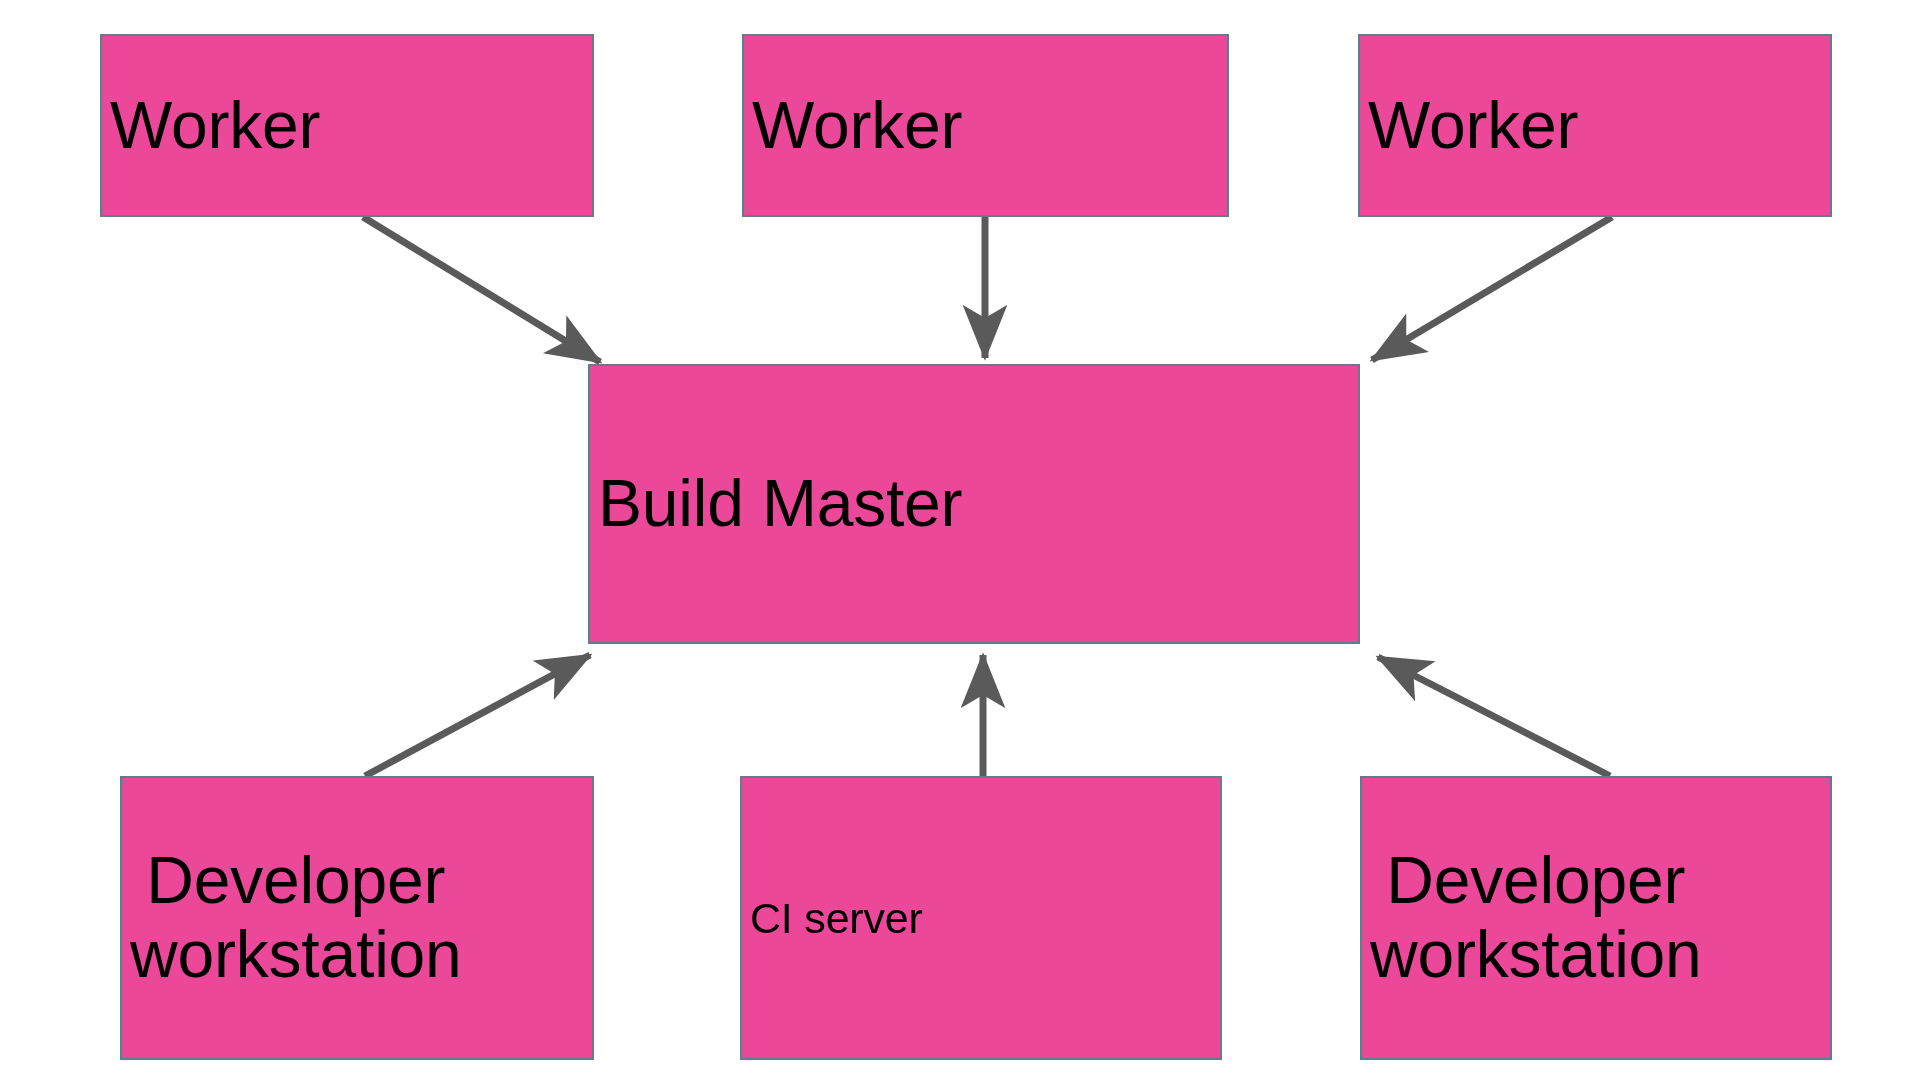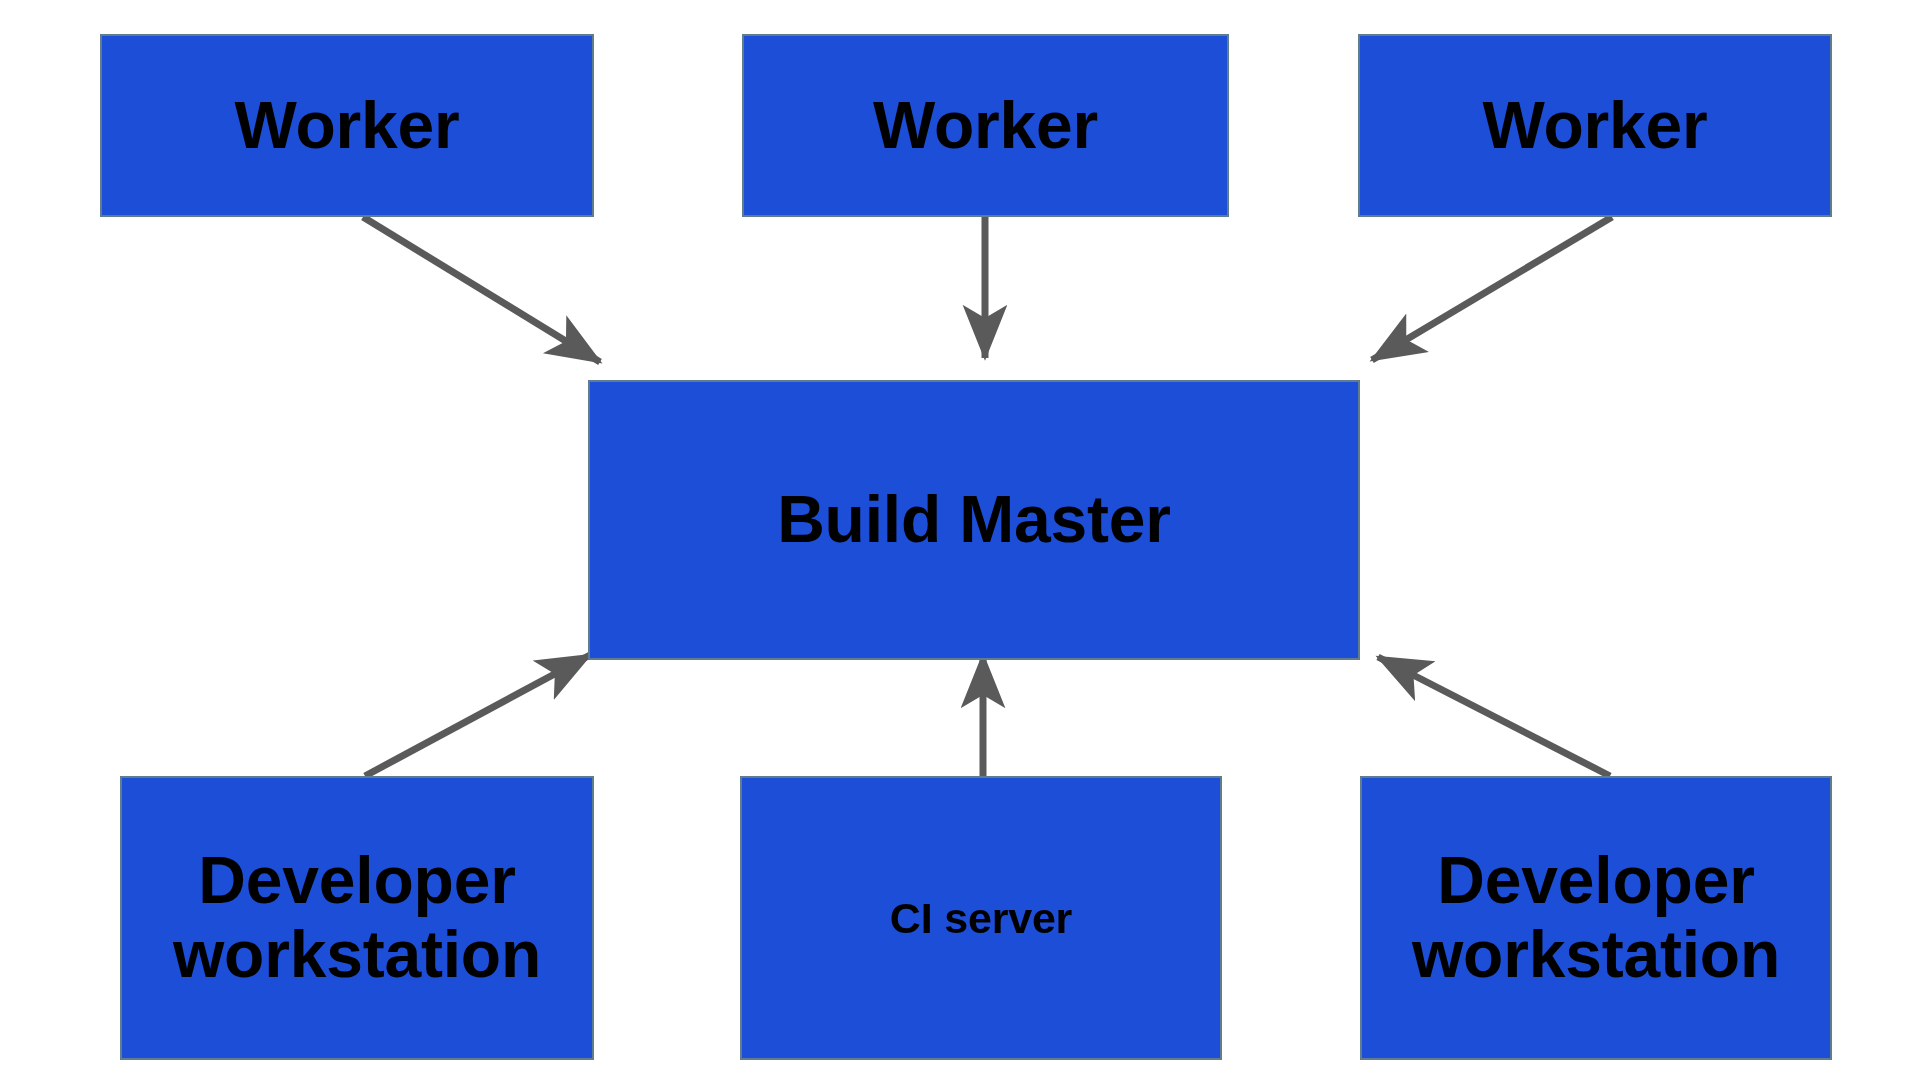--- a/index.html
+++ b/index.html
@@ -22,40 +22,39 @@
     position: absolute;
     left: 0;
     top: 0;
     width: 1910px;
     height: 1090px;
     pointer-events: none;
   }
   .node {
     position: absolute;
     box-sizing: border-box;
-    background: #1d4ed8;
+    background: #ec4899;
     border: 2px solid #5f7d8c;
     display: flex;
     align-items: center;
-    justify-content: center;
     text-align: center;
     color: #000000;
     line-height: 1.12;
-    font-weight: 700;
+    font-weight: 400;
     letter-spacing: -0.2px;
   }
   .node .label {
     display: block;
     white-space: pre-line;
     padding: 0 8px;
   }
   .node-worker-1 { left: 100px;  top: 34px;  width: 494px; height: 183px; font-size: 66px; }
   .node-worker-2 { left: 742px;  top: 34px;  width: 487px; height: 183px; font-size: 66px; }
   .node-worker-3 { left: 1358px; top: 34px;  width: 474px; height: 183px; font-size: 66px; }
-  .node-build-master { left: 588px; top: 380px; width: 772px; height: 280px; font-size: 66px; }
+  .node-build-master { left: 588px; top: 364px; width: 772px; height: 280px; font-size: 66px; }
   .node-dev-1 { left: 120px;  top: 776px; width: 474px; height: 284px; font-size: 66px; }
   .node-ci    { left: 740px;  top: 776px; width: 482px; height: 284px; font-size: 43px; }
   .node-dev-2 { left: 1360px; top: 776px; width: 472px; height: 284px; font-size: 66px; }
 </style>
 </head>
 <body>
 
 <div id="canvas">
 
   <svg id="edge-layer" width="1910" height="1090" viewBox="0 0 1910 1090" xmlns="http://www.w3.org/2000/svg">

